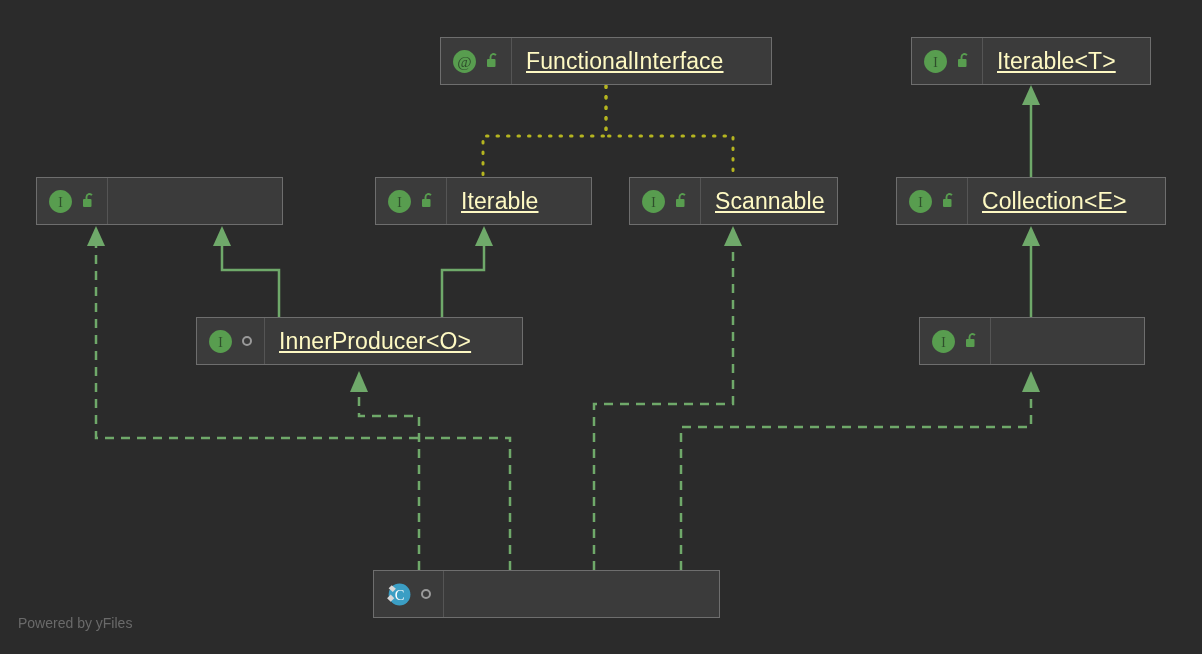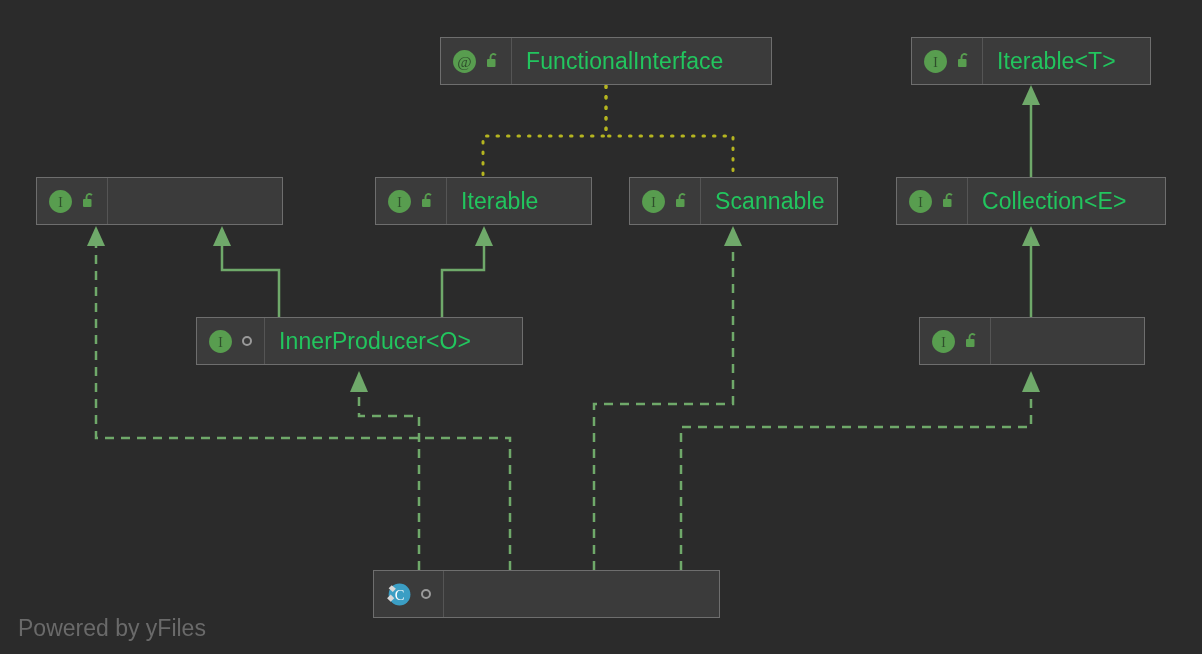--- a/index.html
+++ b/index.html
@@ -38,34 +38,35 @@
     justify-content: center;
     gap: 7px;
     padding: 0 10px 0 11px;
     border-right: 1px solid #555555;
     box-sizing: border-box;
   }
   .node-label {
     display: flex;
     align-items: center;
     padding: 0 16px 0 14px;
-    color: #22c55e;
+    color: #fef9c3;
     font-size: 23px;
     letter-spacing: 0.1px;
     white-space: nowrap;
+    text-decoration: underline;
   }
   .ico {
     display: block;
   }
   .watermark {
     position: absolute;
     left: 18px;
     top: 615px;
     color: #6a6a6a;
-    font-size: 23px;
+    font-size: 14px;
     font-family: "Liberation Sans", sans-serif;
   }
 </style>
 </head>
 <body>
 
 <div id="canvas">
 
   <svg id="edge-layer" viewBox="0 0 1202 654" width="1202" height="654" xmlns="http://www.w3.org/2000/svg">
 

